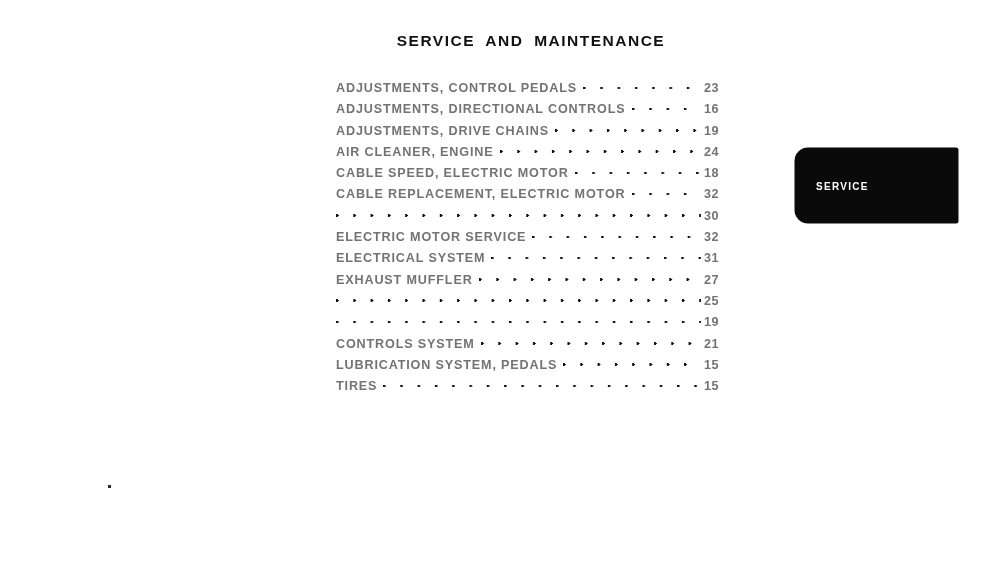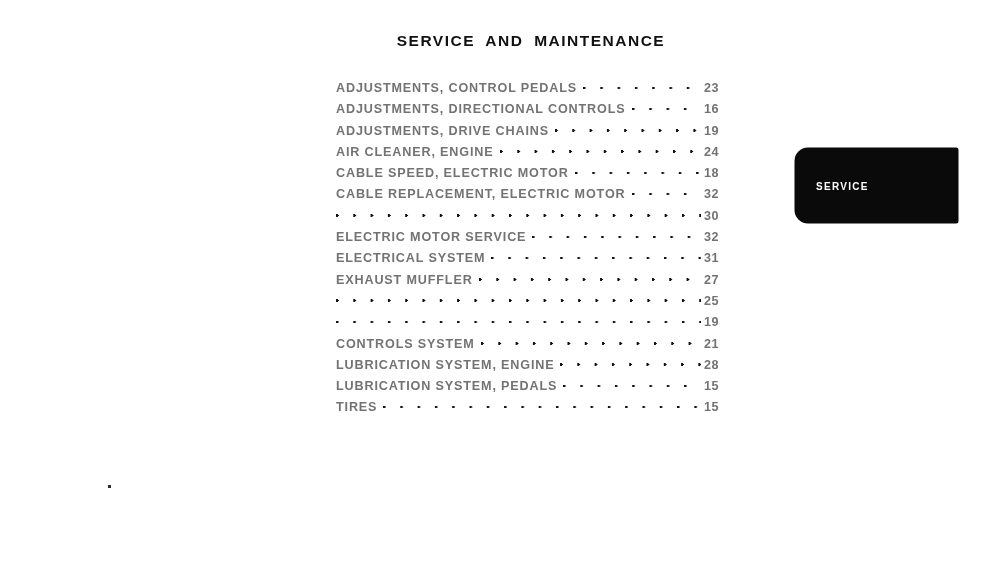--- a/index.html
+++ b/index.html
@@ -199,25 +199,20 @@
       <span class="toc-leader"></span>
       <span class="toc-page">19</span>
     </div>
 
     <div class="toc-row">
       <span class="toc-label">CONTROLS SYSTEM</span>
       <span class="toc-leader"></span>
       <span class="toc-page">21</span>
     </div>
 
-    <div class="toc-row">
-      <span class="toc-label">LUBRICATION SYSTEM, ENGINE</span>
-      <span class="toc-leader"></span>
-      <span class="toc-page">28</span>
-    </div>
 
     <div class="toc-row">
       <span class="toc-label">LUBRICATION SYSTEM, PEDALS</span>
       <span class="toc-leader"></span>
       <span class="toc-page">15</span>
     </div>
 
     <div class="toc-row">
       <span class="toc-label">TIRES</span>
       <span class="toc-leader"></span>

